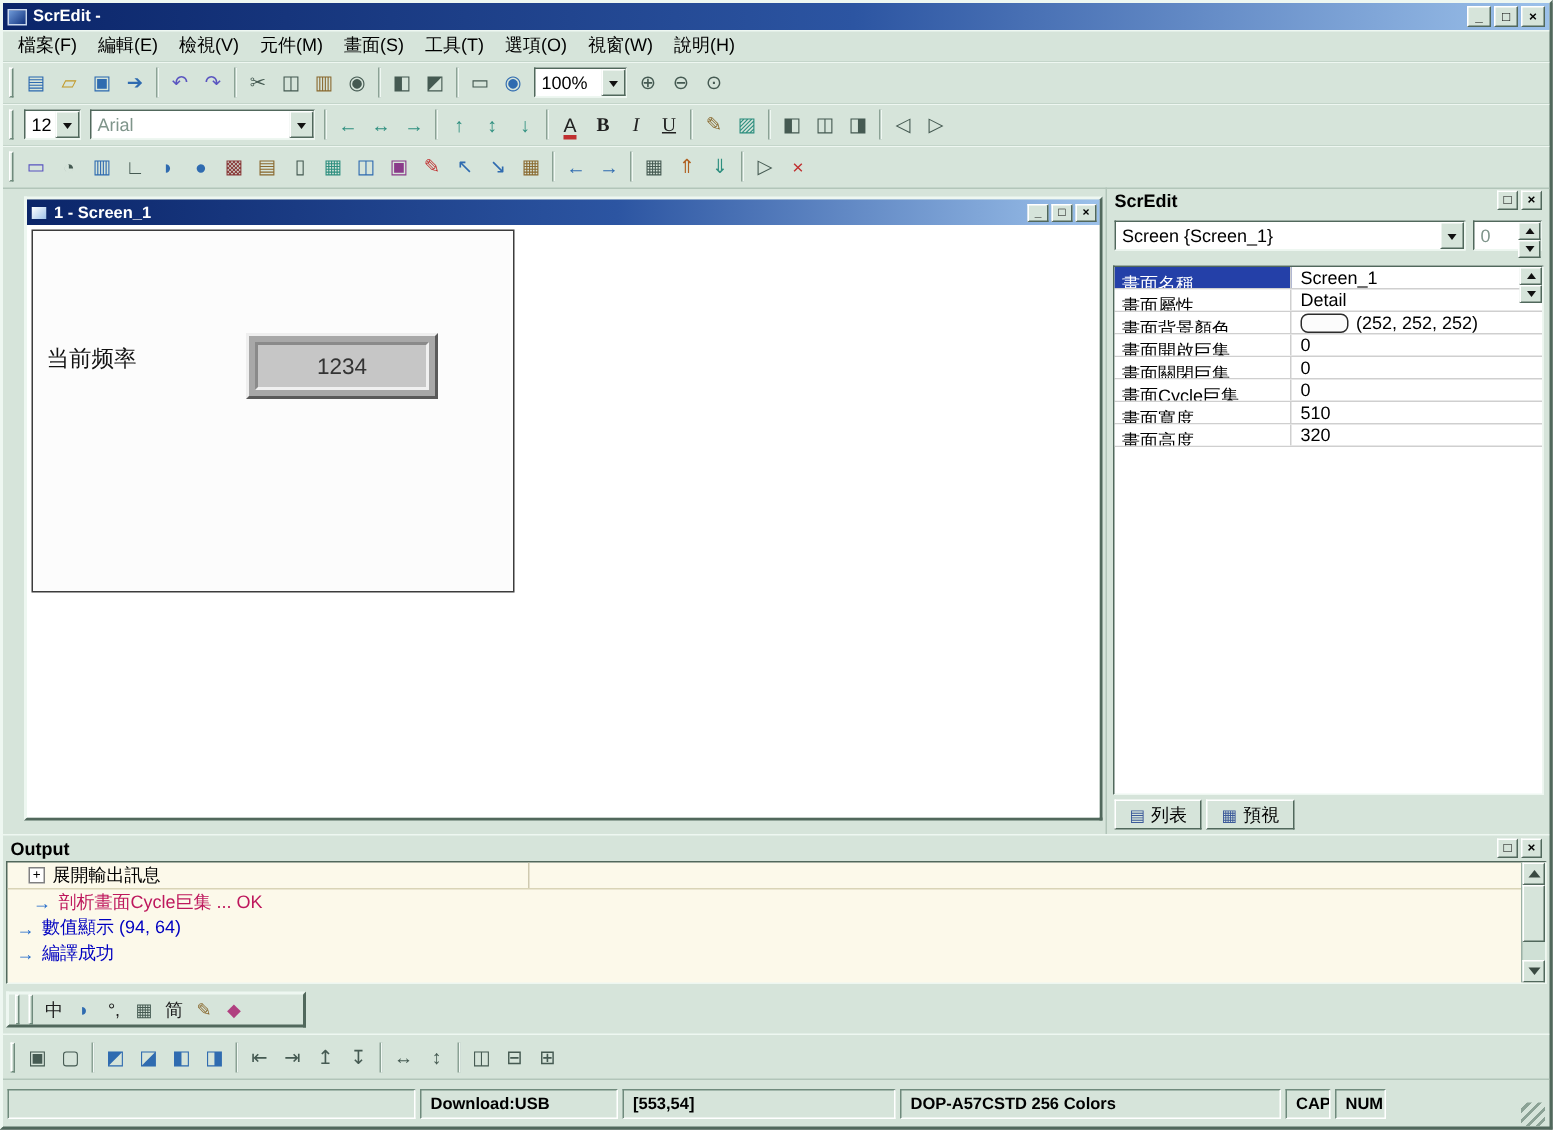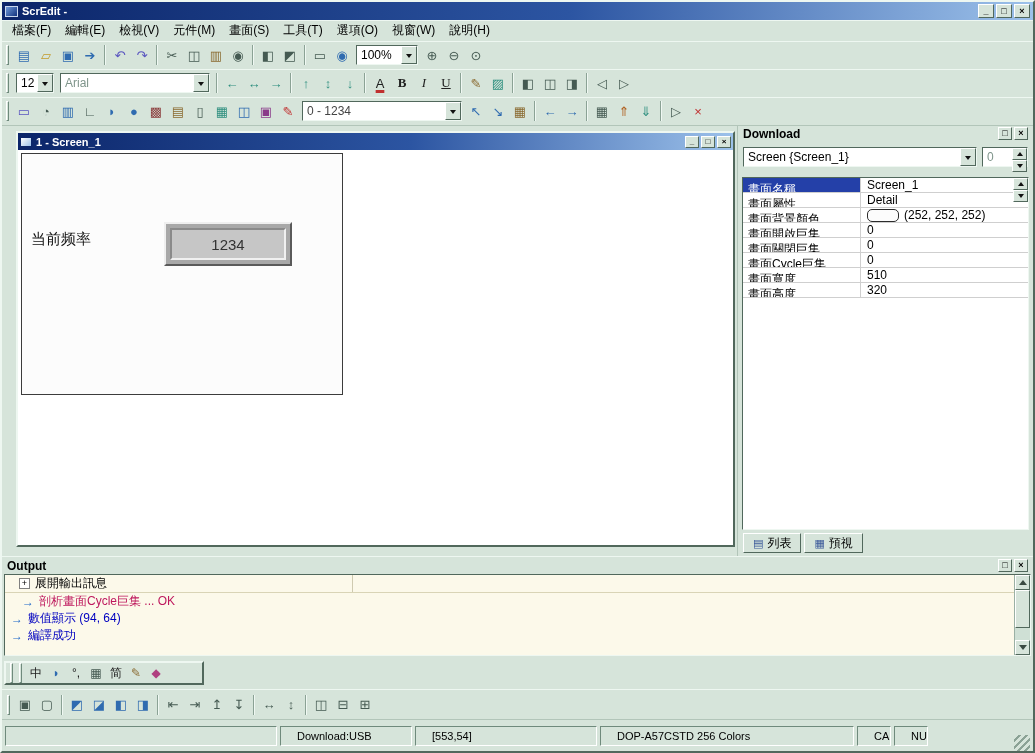--- a/index.html
+++ b/index.html
@@ -120,21 +120,21 @@
 
   
   .ime{position:absolute;left:2px;top:659px;height:24px;width:200px;background:#d6e4da;
     border:2px solid;border-color:#eef7f1 #51685c #51685c #eef7f1;box-sizing:border-box;
     display:flex;align-items:center;padding:0 2px;}
   .ime .tbtn{width:20px;height:18px;font-size:12px;}
   .btb{position:absolute;top:687px;left:0;right:0;height:29px;display:flex;align-items:center;
     padding:0 3px;border-top:1px solid #eef7f1;border-bottom:1px solid #b2c5b9;}
   .status{position:absolute;top:718px;left:0;right:0;bottom:0;display:flex;align-items:center;gap:3px;padding:0 3px;}
   .sseg{height:20px;border:1px solid;border-color:#6f8a7c #fff #fff #6f8a7c;display:flex;
-    align-items:center;padding:0 16px;font-size:11px;box-sizing:border-box;white-space:nowrap;overflow:hidden;}
+    align-items:center;padding:0 6px;font-size:11px;box-sizing:border-box;white-space:nowrap;overflow:hidden;font-weight:bold;}
   .sfill{flex:1;}
   .sgrip{width:16px;height:16px;align-self:flex-end;
     background:repeating-linear-gradient(135deg,transparent 0 3px,#8ba295 3px 5px);}
 </style>
 </head>
 <body>
 
 <div class="app" data-name="app-window">
 
   <div class="titlebar" data-name="window-titlebar">
@@ -239,24 +239,20 @@
         <span class="tbtn" data-name="arc-element-icon" style="color: rgb(47, 107, 176);">◗</span>
         <span class="tbtn" data-name="circle-element-icon" style="color: rgb(47, 107, 176);">●</span>
         <span class="tbtn" data-name="pattern-element-icon" style="color: rgb(138, 58, 58);">▩</span>
         <span class="tbtn" data-name="bitmap-element-icon" style="color: rgb(138, 106, 48);">▤</span>
         <span class="tbtn" data-name="scale-element-icon" style="color: rgb(69, 90, 82);">▯</span>
         <span class="tbtn" data-name="grid-element-icon" style="color: rgb(46, 143, 127);">▦</span>
         <span class="tbtn" data-name="screen-jump-icon" style="color: rgb(47, 107, 176);">◫</span>
         <span class="tbtn" data-name="keypad-element-icon" style="color: rgb(138, 58, 138);">▣</span>
         <span class="tbtn" data-name="macro-edit-icon" style="color: rgb(192, 48, 48);">✎</span>
       </span>
-    <span class="combo elemc" data-name="element-address-combo">
-      <span class="ctext" data-name="element-address-value">0 - 1234</span>
-      <span class="cbtn" data-name="element-address-arrow-icon"></span>
-    </span>
     <span class="ihost" data-name="element-actions-buttons">
         <span class="tbtn" data-name="read-address-icon" style="color: rgb(47, 107, 176);">↖</span>
         <span class="tbtn" data-name="write-address-icon" style="color: rgb(47, 107, 176);">↘</span>
         <span class="tbtn" data-name="address-book-icon" style="color: rgb(138, 106, 48);">▦</span>
         <span class="tsep" data-name="toolbar-separator"></span>
         <span class="tbtn" data-name="prev-element-icon" style="color: rgb(47, 107, 176);">←</span>
         <span class="tbtn" data-name="next-element-icon" style="color: rgb(47, 107, 176);">→</span>
         <span class="tsep" data-name="toolbar-separator"></span>
         <span class="tbtn" data-name="compile-icon" style="color: rgb(69, 90, 82);">▦</span>
         <span class="tbtn" data-name="upload-icon" style="color: rgb(176, 96, 32);">⇑</span>
@@ -285,21 +281,21 @@
             <div class="nd" data-name="numeric-display-element">
               <div class="nd-in" data-name="numeric-display-value">1234</div>
             </div>
           </div>
         </div>
       </div>
     </div>
 
     <div class="ppanel" data-name="property-panel">
       <div class="ppanel-title" data-name="property-panel-titlebar">
-        <span data-name="property-panel-title">Download</span>
+        <span data-name="property-panel-title">ScrEdit</span>
         <span class="pbtns" data-name="property-panel-controls">
           <span class="pbtn" data-name="property-float-button">□</span>
           <span class="pbtn" data-name="property-close-button">×</span>
         </span>
       </div>
       <div class="pcombo-row" data-name="property-target-row">
         <span class="combo" data-name="property-target-combo">
           <span class="ctext" data-name="property-target-value">Screen {Screen_1}</span>
           <span class="cbtn" data-name="property-target-arrow-icon"></span>
         </span>

